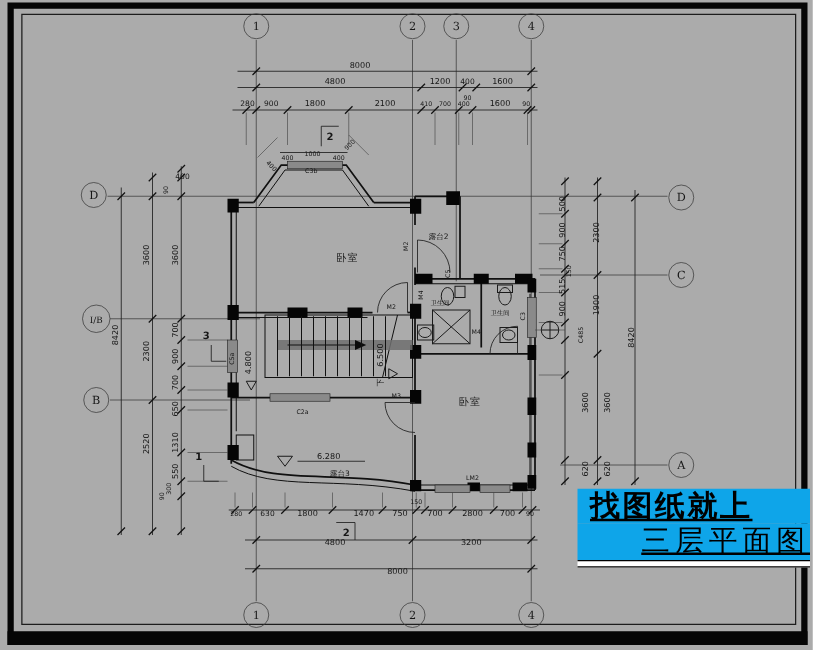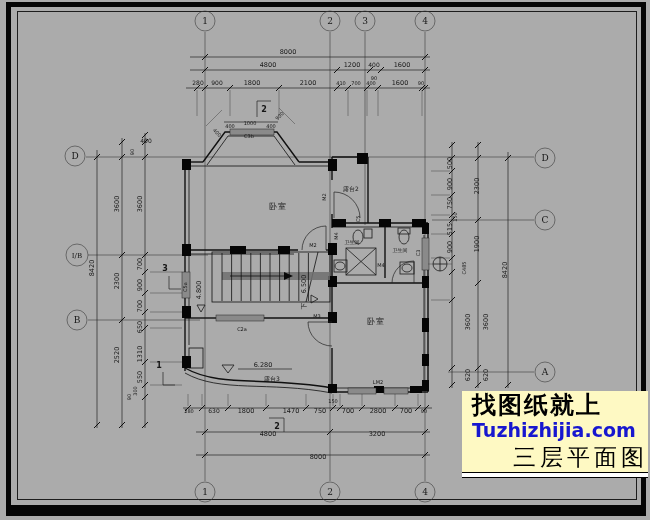--- a/index.html
+++ b/index.html
@@ -29,21 +29,21 @@
   .d5{font-size:5px;text-anchor:middle;}
   .cir{font-size:9px;text-anchor:middle;font-family:"DejaVu Serif",serif;}
   .cir2{font-size:7px;text-anchor:middle;font-family:"DejaVu Serif",serif;}
   .room{font-size:8px;text-anchor:middle;letter-spacing:1px;}
   .rs{font-size:6px;text-anchor:middle;}
   .tag{font-size:5px;text-anchor:middle;}
   .sec{font-size:8px;text-anchor:middle;font-weight:bold;}
   .elv{font-size:6.5px;text-anchor:middle;}
   
   .wm{position:absolute;left:462px;top:391px;width:186px;}
-  .wm-row{background:#fef9c3;padding:1px 0 1px 10px;}
+  .wm-row{background:#0ea5e9;padding:1px 0 1px 10px;text-decoration:underline;}
   .wm-slogan{font-size:24px;font-weight:bold;color:#000;letter-spacing:2px;line-height:1.1;}
   .wm-brand{font-size:19px;font-weight:bold;color:var(--brand);letter-spacing:0;line-height:1.15;}
   .wm-caption{font-size:23px;color:#000;letter-spacing:4px;line-height:1.15;text-align:right;}
   .wm-rule{background:#fff;height:6px;border-top:1.6px solid #000;border-bottom:1.6px solid #000;
            box-sizing:border-box;}
 </style>
 </head>
 <body>
 
 <div id="canvas">
@@ -452,17 +452,16 @@
       <circle class="fix" cx="440" cy="264" r="7"></circle>
       <line class="fix" x1="433" y1="264" x2="447" y2="264"></line>
       <line class="fix" x1="440" y1="257" x2="440" y2="271"></line>
       <line class="stub" x1="428" y1="264" x2="433" y2="264"></line>
       <line class="stub" x1="447" y1="264" x2="452" y2="264"></line>
     </g>
   </svg>
 
   <div class="wm">
     <div class="wm-row wm-slogan">找图纸就上</div>
-    <div class="wm-row wm-brand">Tuzhizhijia.com</div>
     <div class="wm-row wm-caption">三层平面图</div>
     <div class="wm-rule"></div>
   </div>
 </div>
 
 </body></html>

